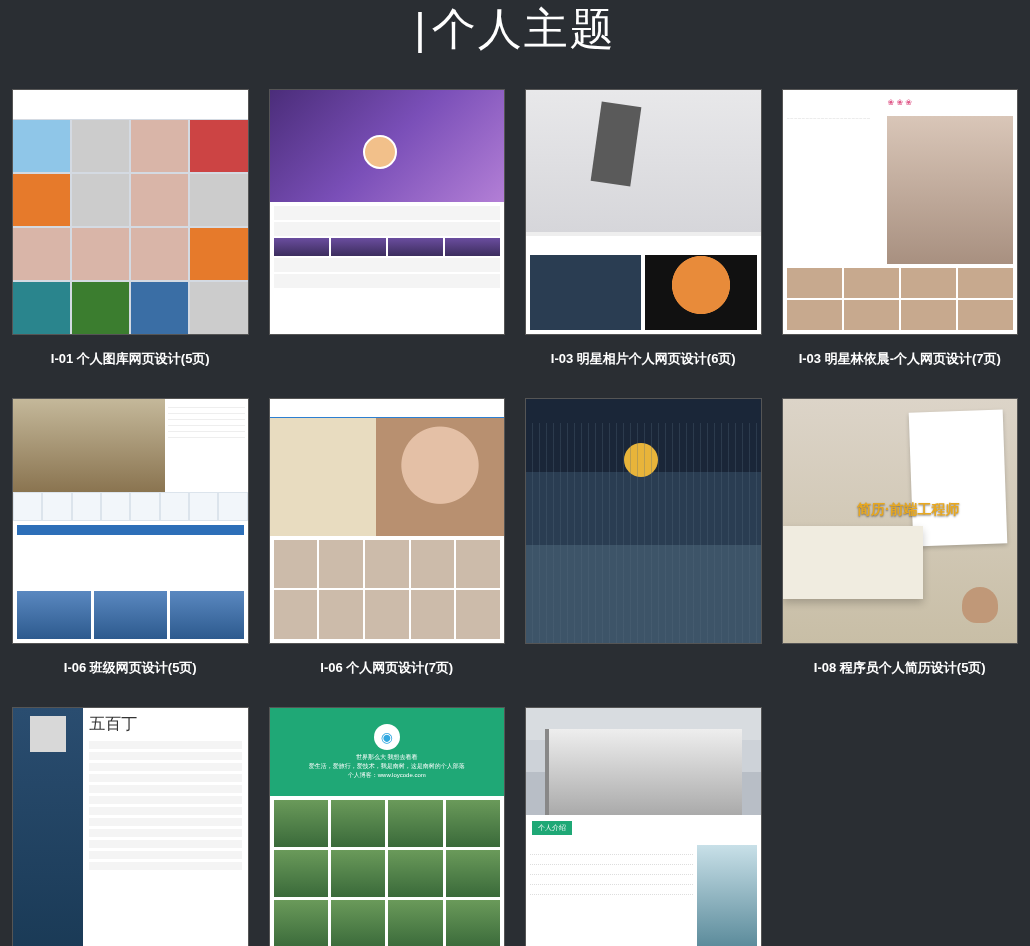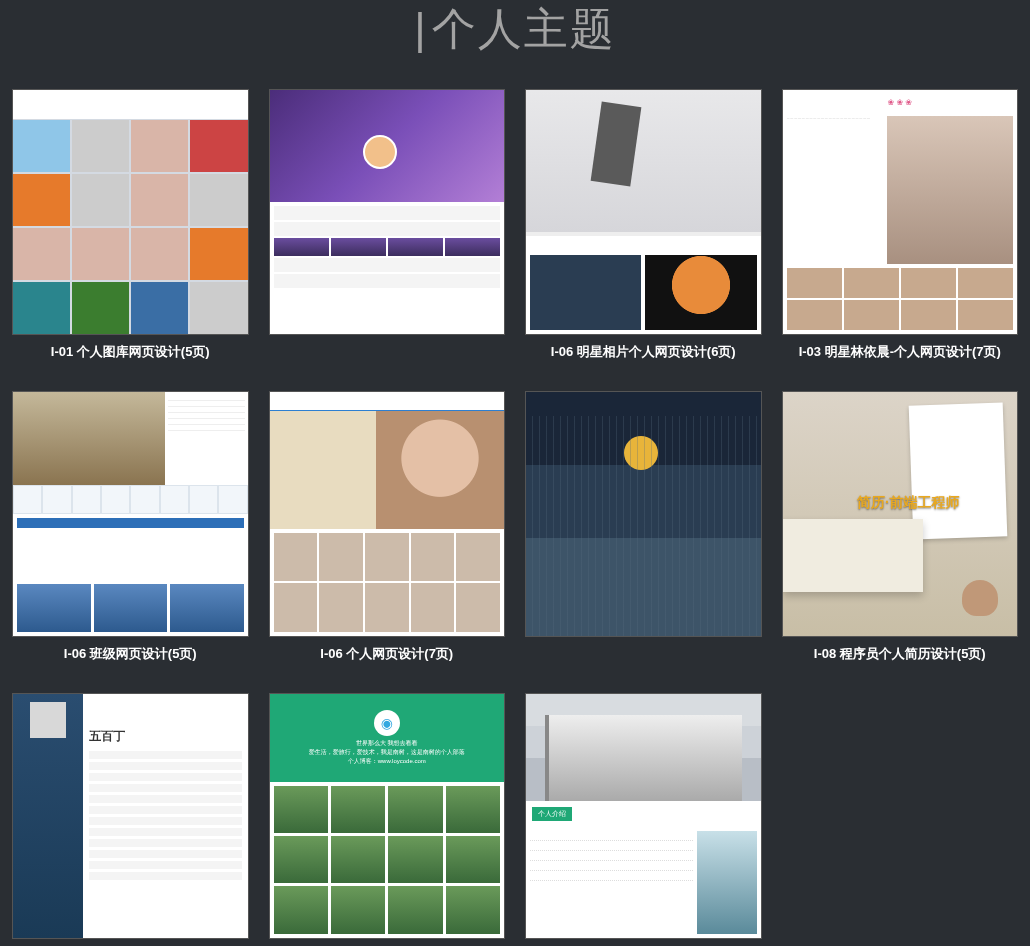--- a/index.html
+++ b/index.html
@@ -8,21 +8,21 @@
       font-family: -apple-system, "Microsoft YaHei", sans-serif;
       width: 1030px;
       min-height: 946px;
       position: relative;
       overflow: hidden;
     }
     .page-title {
       text-align: center;
       font-size: 44px;
       font-weight: 300;
-      color: #a3a3a3;
+      color: #ffffff;
       padding-top: 0;
       padding-bottom: 30px;
       letter-spacing: 2px;
     }
     .page-title::before {
       content: "|";
       margin-right: 4px;
       font-weight: 300;
     }
     .grid {
@@ -42,21 +42,21 @@
       background: #f2f2f2;
       border: 1px solid #555;
       overflow: hidden;
       position: relative;
     }
     .caption {
       color: #ffffff;
       font-size: 13px;
       font-weight: 600;
       text-align: center;
-      padding: 9px 2px 10px;
+      padding: 16px 2px 10px;
       line-height: 1.3;
     }
 
     
     .t1 {
       background: linear-gradient(#fff 0 12%, #d4dae2 12% 100%);
       display: grid;
       grid-template-columns: repeat(4, 1fr);
       grid-auto-rows: 1fr;
       gap: 2px;
@@ -122,21 +122,21 @@
     .t8 { background:linear-gradient(#dcd4c8,#c8bea6); display:flex; flex-direction:column; justify-content:center; position:relative; }
     .t8 .kbd { position:absolute; left:0; bottom:18%; right:40%; height:30%; background:#f0ece0; box-shadow:0 4px 8px rgba(0,0,0,.2); }
     .t8 .paper { position:absolute; right:5%; top:5%; width:40%; height:55%; background:#fff; transform:rotate(-2deg); box-shadow:0 2px 4px rgba(0,0,0,.2); }
     .t8 .hand { position:absolute; right:8%; bottom:8%; width:36px; height:36px; background:#c09878; border-radius:50% 50% 40% 40%; }
     .t8 .label { position:absolute; top:42%; left:17px; right:0; text-align:center; color:#e8a820; font-size:14px; font-weight:700; text-shadow:0 1px 2px rgba(0,0,0,.5); }
 
     .t9 { background:#fff; display:flex; }
     .t9 .side { width:30%; background:linear-gradient(#2a4d70,#1a3a56); padding-top:8px; }
     .t9 .avatar { width:36px; height:36px; background:#d8d8d8; margin:0 auto 6px; }
     .t9 .content { flex:1; padding:6px; font-size:3px; color:#999; }
-    .t9 .name { font-size:12px; color:#333; font-weight:700; margin-bottom:6px;margin-top:28px; }
+    .t9 .name { font-size:16px; color:#333; font-weight:400; margin-bottom:6px; }
     .t9 .sect { height:8px; background:#f4f4f4; margin-bottom:3px; }
 
     .t10 { background:#fff; display:flex; flex-direction:column; }
     .t10 .head { height:36%; background:#1fa876; display:flex; flex-direction:column; align-items:center; justify-content:center; padding:4px; }
     .t10 .head .circ { width:26px; height:26px; border-radius:50%; background:#fff; margin-bottom:3px; display:flex; align-items:center; justify-content:center; color:#33a8e0; font-size:14px; }
     .t10 .head .t { font-size:6px; color:#fff; text-align:center; line-height:9px; }
     .t10 .gal { flex:1; display:grid; grid-template-columns:repeat(4,1fr); gap:3px; padding:4px; }
     .t10 .gal div { background:linear-gradient(#6a9a5a,#3a6a3a); }
 
     .t11 { background:#fff; display:flex; flex-direction:column; }
@@ -198,21 +198,21 @@
 
   <div class="card">
     <div class="thumb t3">
       <div class="hero"></div>
         <div class="strip"></div>
       <div class="photos">
           <div class="p1"></div>
           <div class="p2"></div>
         </div>
     </div>
-    <div class="caption">I-06 明星相片个人网页设计(6页)</div>
+    <div class="caption">I-03 明星相片个人网页设计(6页)</div>
   </div>
 
   <div class="card">
     <div class="thumb t4">
       <div class="title">❀ ❀ ❀</div>
       <div class="main">
           <div class="txt">— — — — — — — — — — — — — — — — — — — — — —</div>
           <div class="big"></div>
         </div>
       <div class="thumbs">

